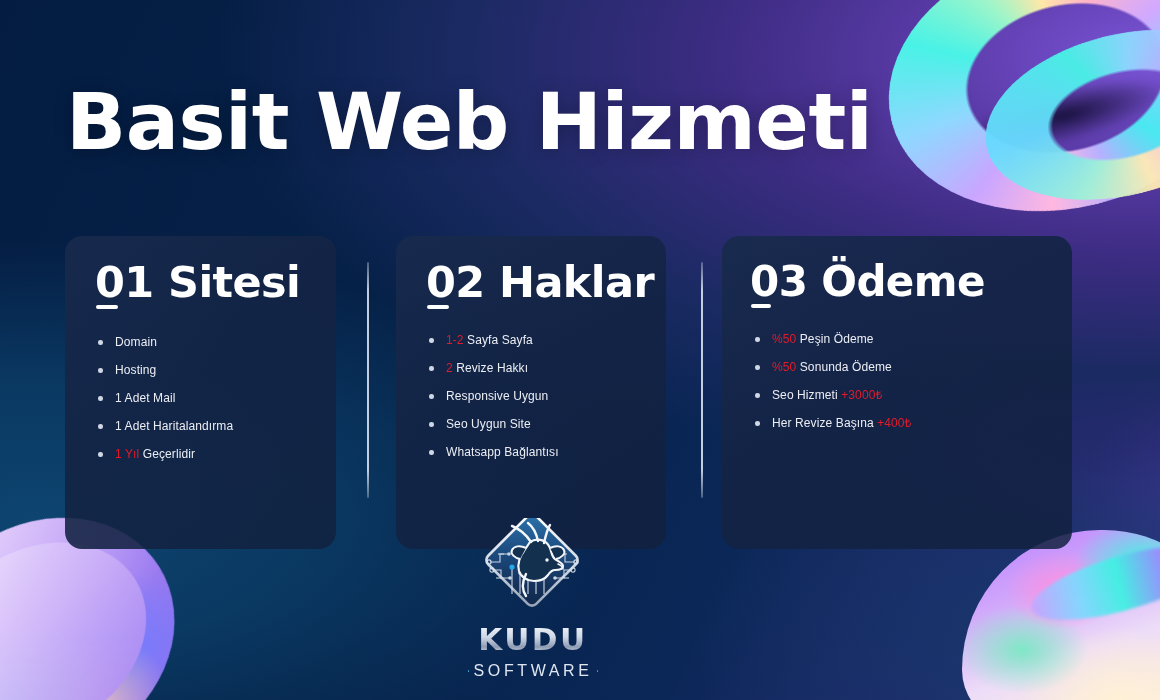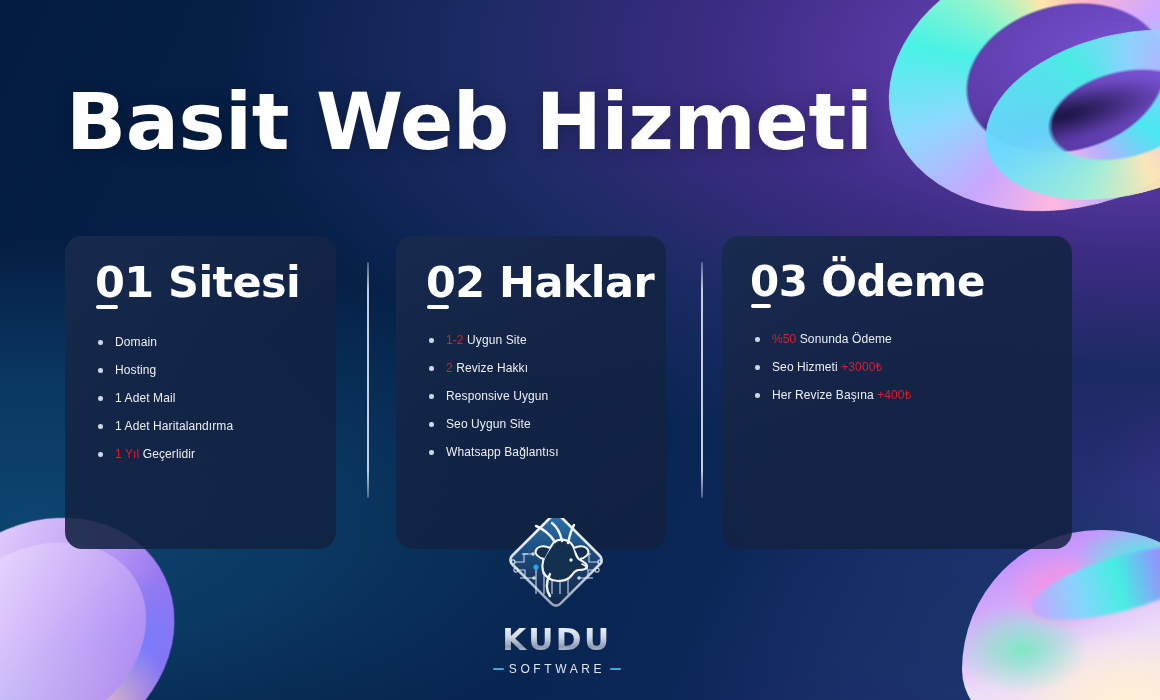--- a/index.html
+++ b/index.html
@@ -172,42 +172,42 @@
   .divider {
     position:absolute; top:262px;
     width:2px; height:236px;
     background:linear-gradient(180deg, rgba(195,205,222,.35), rgba(205,215,232,.95) 12%, rgba(205,215,232,.95) 88%, rgba(195,205,222,.35));
     border-radius:1px;
   }
   .div-1 { left:367px; }
   .div-2 { left:701px; }
 
   
-  .logo { position:absolute; left:492px; top:518px; width:130px; height:168px; }
+  .logo { position:absolute; left:468px; top:518px; width:130px; height:168px; }
   .logo svg { display:block; }
   .logo-wordmark {
     position:absolute; left:0; top:106px; width:130px; text-align:center;
   }
   .logo-kudu {
     font-family:"DejaVu Sans", sans-serif;
     font-size:31px; font-weight:700;
     letter-spacing:2.5px;
     background:linear-gradient(180deg,#f4f7fb 0%, #cfd8e6 42%, #8e9cb3 74%, #e6ecf5 100%);
     -webkit-background-clip:text; background-clip:text;
     -webkit-text-fill-color:transparent; color:transparent;
     line-height:1;
   }
   .logo-sub {
     display:flex; align-items:center; justify-content:center; gap:5px;
     margin-top:7px;
   }
   .logo-sub .dash { width:11px; height:2px; background:#3fa7d6; border-radius:1px; }
   .logo-sub span.txt {
     font-family:"Liberation Sans", sans-serif;
-    font-size:12px; letter-spacing:3.6px; color:#dfe6f0; font-weight:400;
+    font-size:16px; letter-spacing:3.6px; color:#dfe6f0; font-weight:400;
   }
 </style>
 </head>
 <body>
 
 <div class="stage">
 
   <div class="irid torus-wrap">
     <div class="torus-shadow"></div>
     <div class="torus"></div>
@@ -235,31 +235,32 @@
         <li><span></span><span class="hl"></span><span>Hosting</span></li>
         <li><span></span><span class="hl"></span><span>1 Adet Mail</span></li>
         <li><span></span><span class="hl"></span><span>1 Adet Haritalandırma</span></li>
         <li><span></span><span class="hl">1 Yıl</span><span> Geçerlidir</span></li>
       </ul>
     </section>
 
     <section class="card card-2">
       <h2><span class="num">0</span><span>2</span><span> Haklar</span></h2>
       <ul>
-        <li><span></span><span class="hl">1-2</span><span> Uygun Site</span></li>
+        <li><span></span><span class="hl">1-2</span><span> Sayfa Sayfa</span></li>
         <li><span></span><span class="hl">2</span><span> Revize Hakkı</span></li>
         <li><span></span><span class="hl"></span><span>Responsive Uygun</span></li>
         <li><span></span><span class="hl"></span><span>Seo Uygun Site</span></li>
         <li><span></span><span class="hl"></span><span>Whatsapp Bağlantısı</span></li>
       </ul>
     </section>
 
     <section class="card card-3">
       <h2><span class="num">0</span><span>3</span><span> Ödeme</span></h2>
       <ul>
+        <li><span></span><span class="hl">%50</span><span> Peşin Ödeme</span></li>
         <li><span></span><span class="hl">%50</span><span> Sonunda Ödeme</span></li>
         <li><span>Seo Hizmeti </span><span class="hl">+3000₺</span><span></span></li>
         <li><span>Her Revize Başına </span><span class="hl">+400₺</span><span></span></li>
       </ul>
     </section>
   </div>
 
   <div class="divider div-1"></div>
   <div class="divider div-2"></div>
 

